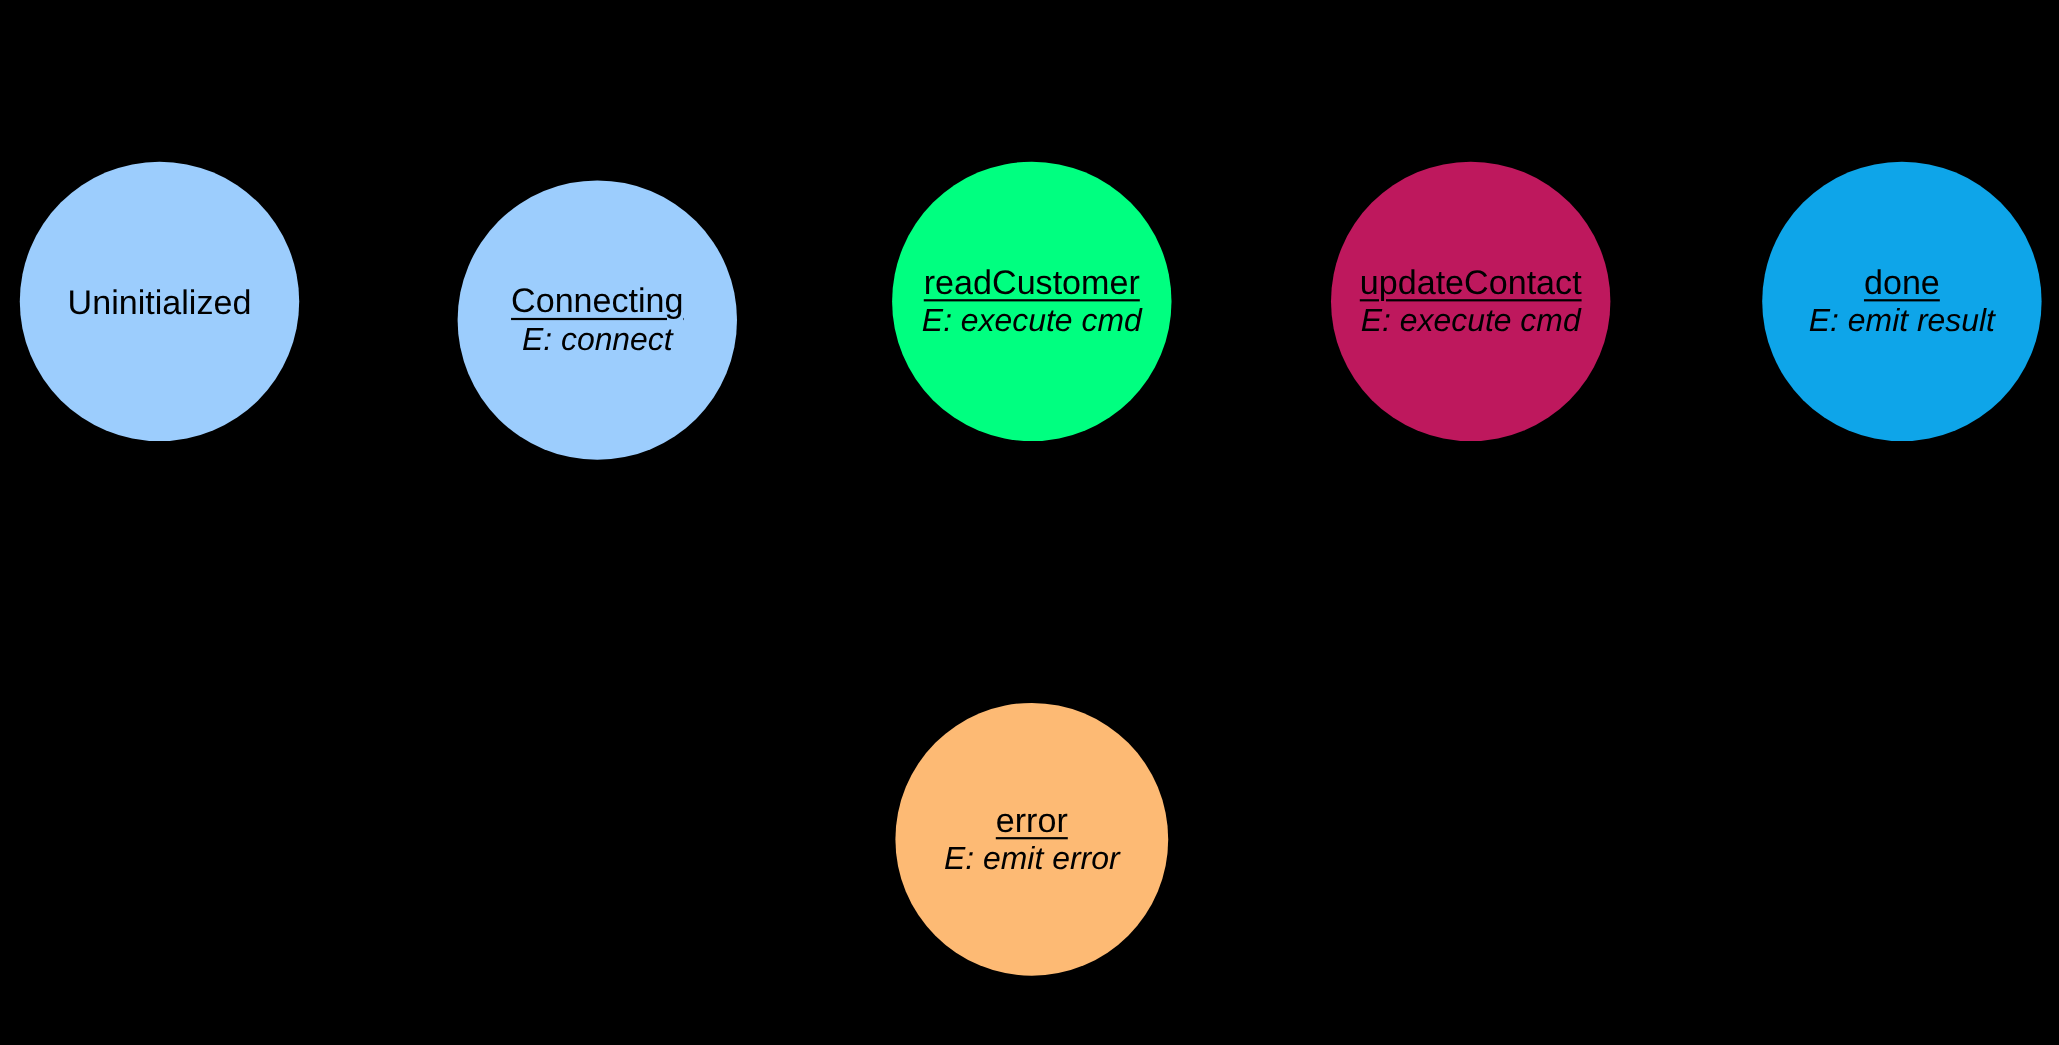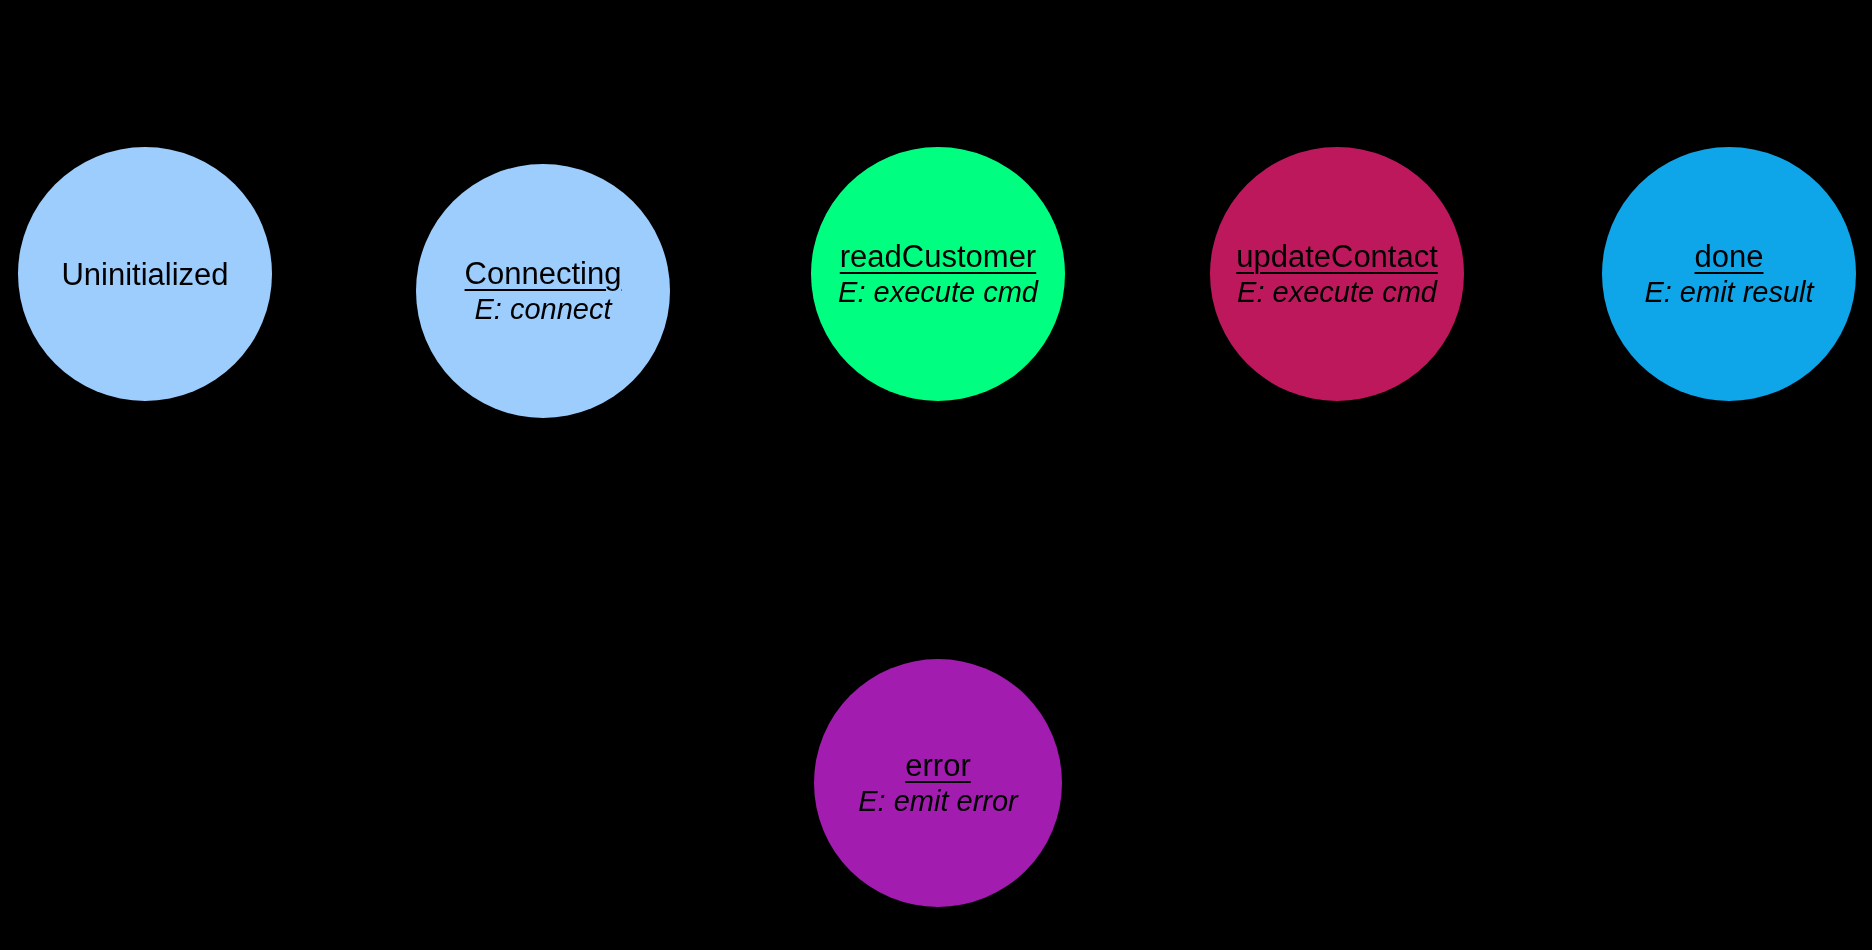--- a/index.html
+++ b/index.html
@@ -67,17 +67,17 @@
       <div class="state-activity">E: execute cmd</div>
     </div>
     <div class="state-node" style="width: 254px; height: 254px; left: 1210px; top: 147px; background: #be185d;">
       <div class="state-name underlined">updateContact</div>
       <div class="state-activity">E: execute cmd</div>
     </div>
     <div class="state-node" style="width: 254px; height: 254px; left: 1602px; top: 147px; background: #0ea5e9;">
       <div class="state-name underlined">done</div>
       <div class="state-activity">E: emit result</div>
     </div>
-    <div class="state-node" style="width: 248px; height: 248px; left: 814px; top: 659px; background: #a21caf;">
+    <div class="state-node" style="width: 248px; height: 248px; left: 814px; top: 639px; background: #fdba74;">
       <div class="state-name underlined">error</div>
       <div class="state-activity">E: emit error</div>
     </div>
   </div>
 
 </body></html>

